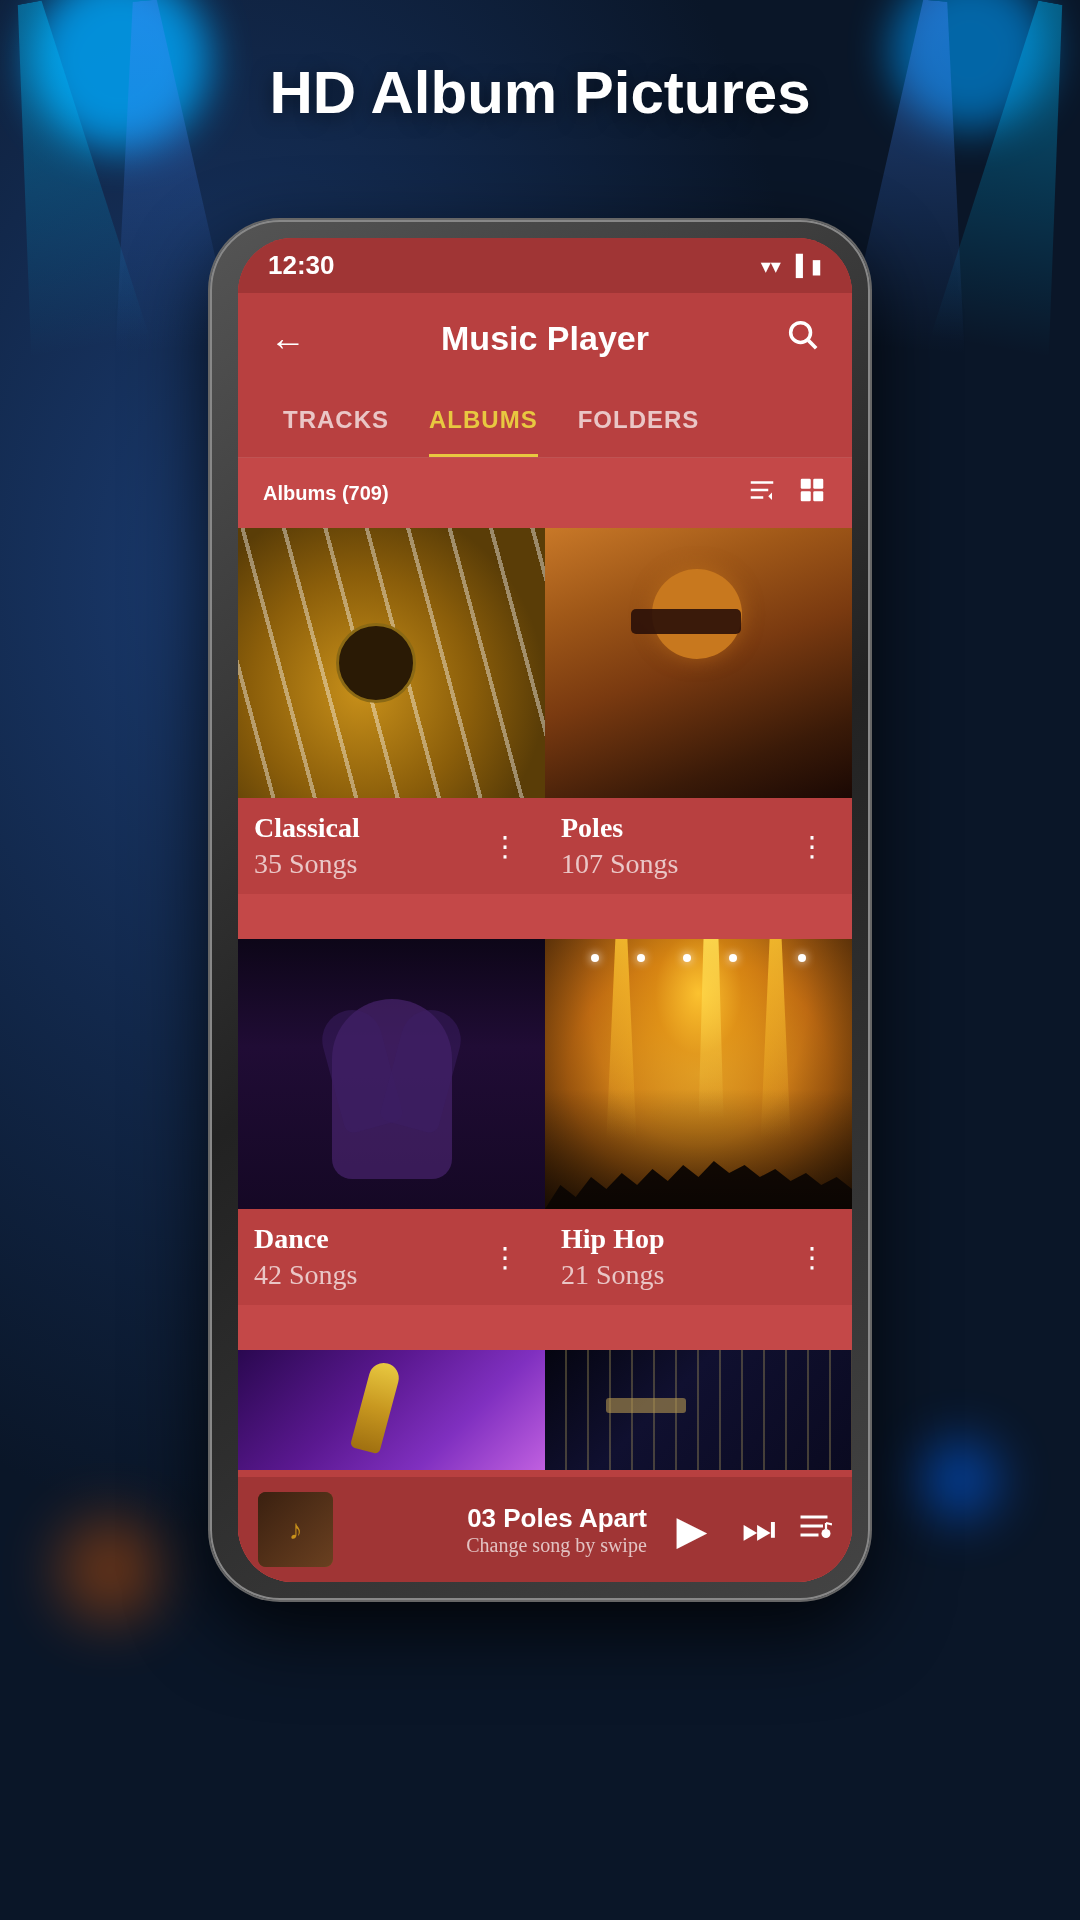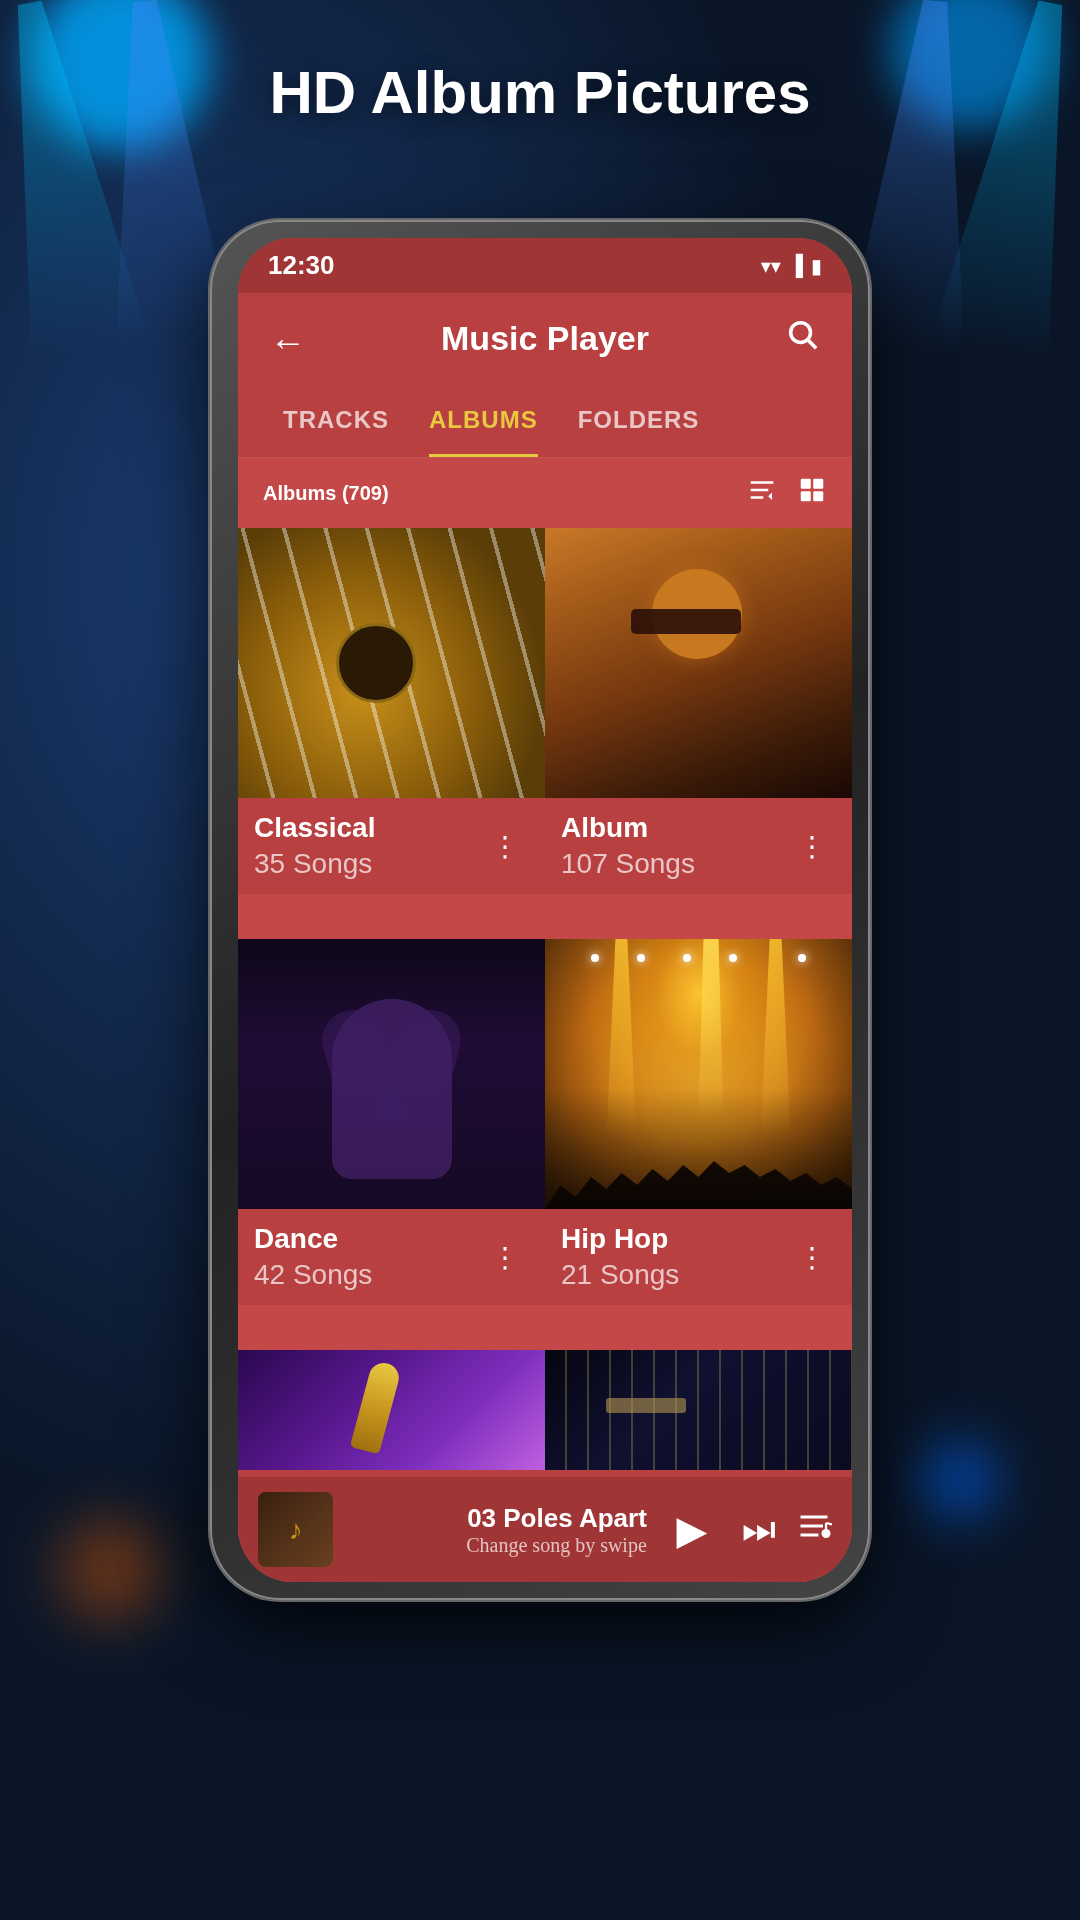--- a/index.html
+++ b/index.html
@@ -322,20 +322,21 @@
     .album-art-guitar2 {
       background: linear-gradient(135deg, #0a0a1a 0%, #1a1a3a 50%, #0a0a1a 100%);
     }
 
     .album-info {
       background: #b84040;
       padding: 14px 16px;
       display: flex;
       align-items: center;
       justify-content: center;
+      font-family: Liberation Serif, serif;
     }
     .album-text {
       flex: 1;
     }
     .album-name {
       font-size: 28px;
       font-weight: bold;
       color: white;
       margin-bottom: 4px;
     }
@@ -522,21 +523,21 @@
         <div class="album-card">
           <div class="album-art album-art-jazz">
             <div class="jazz-person"></div>
 
             <div style="position:absolute;inset:0;background:linear-gradient(160deg,#c87828 0%,#a05818 25%,#7a3a10 50%,#3a1a08 80%,#1a0804 100%);"></div>
             <div style="position:absolute;top:15%;left:35%;width:90px;height:90px;border-radius:50%;background:#c8781e;box-shadow:0 0 20px rgba(200,120,30,0.5);"></div>
             <div style="position:absolute;top:30%;left:28%;width:110px;height:25px;background:#2a1008;border-radius:5px;opacity:0.9;"></div>
           </div>
           <div class="album-info">
             <div class="album-text">
-              <div class="album-name">Album</div>
+              <div class="album-name">Poles</div>
               <div class="album-songs">107 Songs</div>
             </div>
             <div class="album-more">⋮</div>
           </div>
         </div>
 
         <div class="album-card">
           <div class="album-art album-art-dance">
             <div class="dance-people"></div>
 

